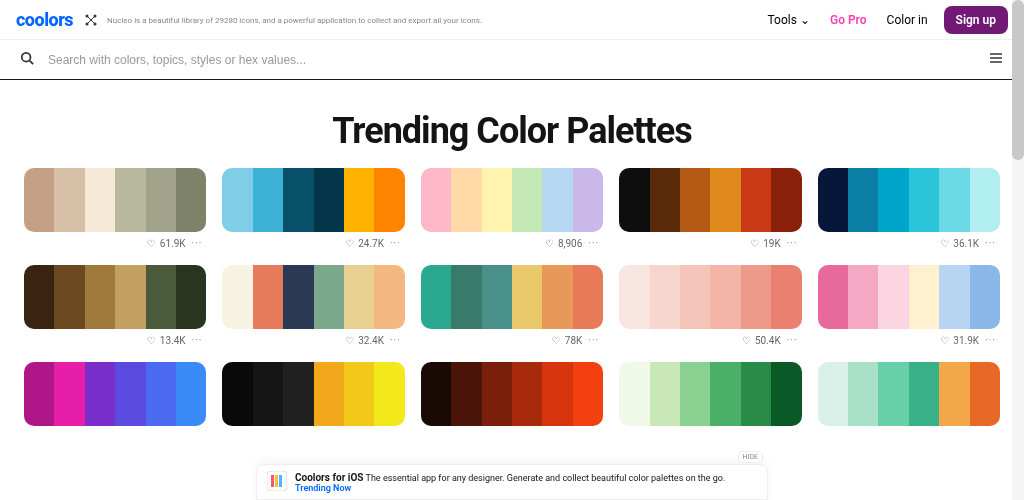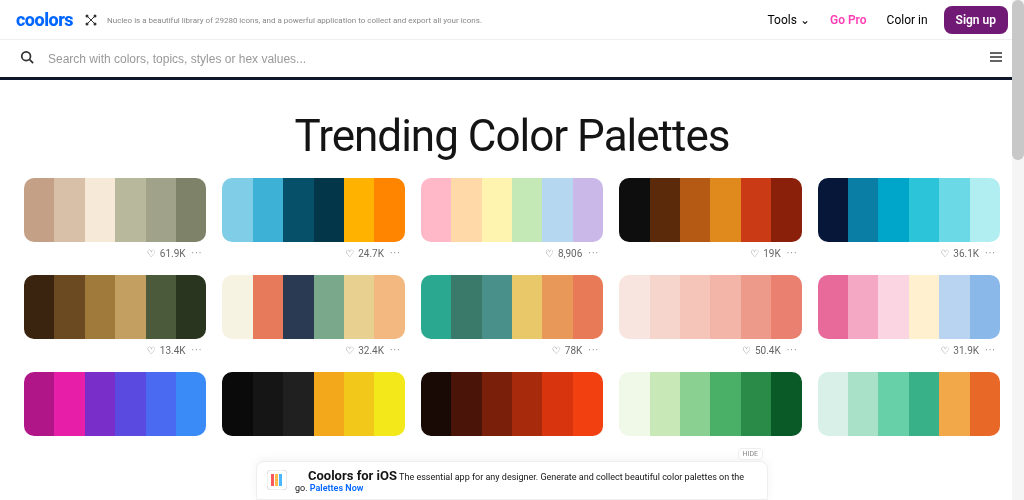--- a/index.html
+++ b/index.html
@@ -9,41 +9,41 @@
 .logo { font-weight: 800; font-size: 18px; color: #0066ff; letter-spacing: -0.5px; margin-right: 10px; }
 .promo { display: flex; align-items: center; gap: 8px; font-size: 9px; color: #555; }
 .promo-icon { width: 16px; height: 16px; display: flex; align-items: center; justify-content: center; }
 .promo-text b { color: #141414; font-size: 10px; display: block; }
 .promo-text span { font-size: 8px; color: #888; }
 .topbar-spacer { flex: 1; }
 .toplink { font-size: 12px; padding: 6px 10px; cursor: pointer; color: #000000; }
 .toplink.pro { color: #ff3db5; font-weight: 600; }
 .signup-btn { background: #701a75; color: #fff; font-size: 12px; font-weight: 600; padding: 7px 12px; border-radius: 8px; cursor: pointer; margin-left: 6px; }
 
-.searchbar { display: flex; align-items: center; padding: 10px 20px; border-bottom: 3px solid #0f172a; height: 40px; }
+.searchbar { display: flex; align-items: center; padding: 10px 20px; border-bottom: 1px solid #0f172a; height: 40px; }
 .search-icon { margin-right: 14px; }
 .search-input { flex: 1; border: none; outline: none; font-size: 12px; color: #999; }
 .search-input::placeholder { color: #999; }
 .hamburger { cursor: pointer; }
 
 .content { padding: 30px 20px 0; }
-.headline { text-align: center; font-size: 44px; font-weight: 400; letter-spacing: -1px; margin-bottom: 16px; }
+.headline { text-align: center; font-size: 36px; font-weight: 700; letter-spacing: -1px; margin-bottom: 16px; }
 .sub { text-align: center; font-size: 13px; color: #777; line-height: 1.6; margin-bottom: 40px; }
 
 .grid { display: grid; grid-template-columns: repeat(5, 1fr); gap: 16px; padding: 0 4px; }
 .card { }
 .swatch { display: flex; height: 64px; border-radius: 10px; overflow: hidden; }
 .swatch div { flex: 1; }
 .card-footer { display: flex; justify-content: flex-end; align-items: center; gap: 4px; padding: 6px 2px 0; font-size: 10px; color: #666; }
 .heart { cursor: pointer; }
 .dots { cursor: pointer; color: #888; padding: 0 2px; letter-spacing: 1px; }
 
 .bottom-promo { position: absolute; bottom: 0; left: 50%; transform: translateX(-50%); background: #fff; border: 1px solid #eee; border-radius: 8px 8px 0 0; padding: 6px 10px; display: flex; align-items: center; gap: 8px; font-size: 9px; box-shadow: 0 -2px 10px rgba(0,0,0,0.05); }
 .bottom-promo .hide-btn { position: absolute; top: -14px; right: 4px; background: #fff; border: 1px solid #eee; border-radius: 4px; font-size: 7px; padding: 1px 4px; color: #888; cursor: pointer; }
-.bottom-promo b { font-size: 13px; margin-left: 13px; }
+.bottom-promo b { font-size: 10px; }
 .bottom-promo .dl { color: #0066ff; font-weight: 600; cursor: pointer; }
 .scrollbar { position: absolute; right: 0; top: 0; width: 12px; height: 100%; background: #f5f5f5; }
 .scroll-thumb { width: 100%; height: 160px; background: #c8c8c8; border-radius: 6px; }
 </style>
 </head>
 <body>
 
 <div class="topbar">
   <div class="logo">coolors</div>
   <div class="promo">
@@ -294,19 +294,19 @@
     <svg width="20" height="20" viewBox="0 0 20 20">
         <rect width="20" height="20" rx="4" fill="#fff" stroke="#ddd"></rect>
         <rect x="4" y="4" width="3" height="12" fill="#ff5a5a"></rect>
         <rect x="8" y="4" width="3" height="12" fill="#ffb84a"></rect>
         <rect x="12" y="4" width="3" height="12" fill="#4ab8ff"></rect>
       </svg>
   </span>
   <span>
     <b>Coolors for iOS</b>
     <span>The essential app for any designer. Generate and collect beautiful color palettes on the go.</span>
-    <span class="dl">Palettes Now</span>
+    <span class="dl">Trending Now</span>
   </span>
 </div>
 
 <div class="scrollbar">
     <div class="scroll-thumb"></div>
   </div>
 
 </body></html>

